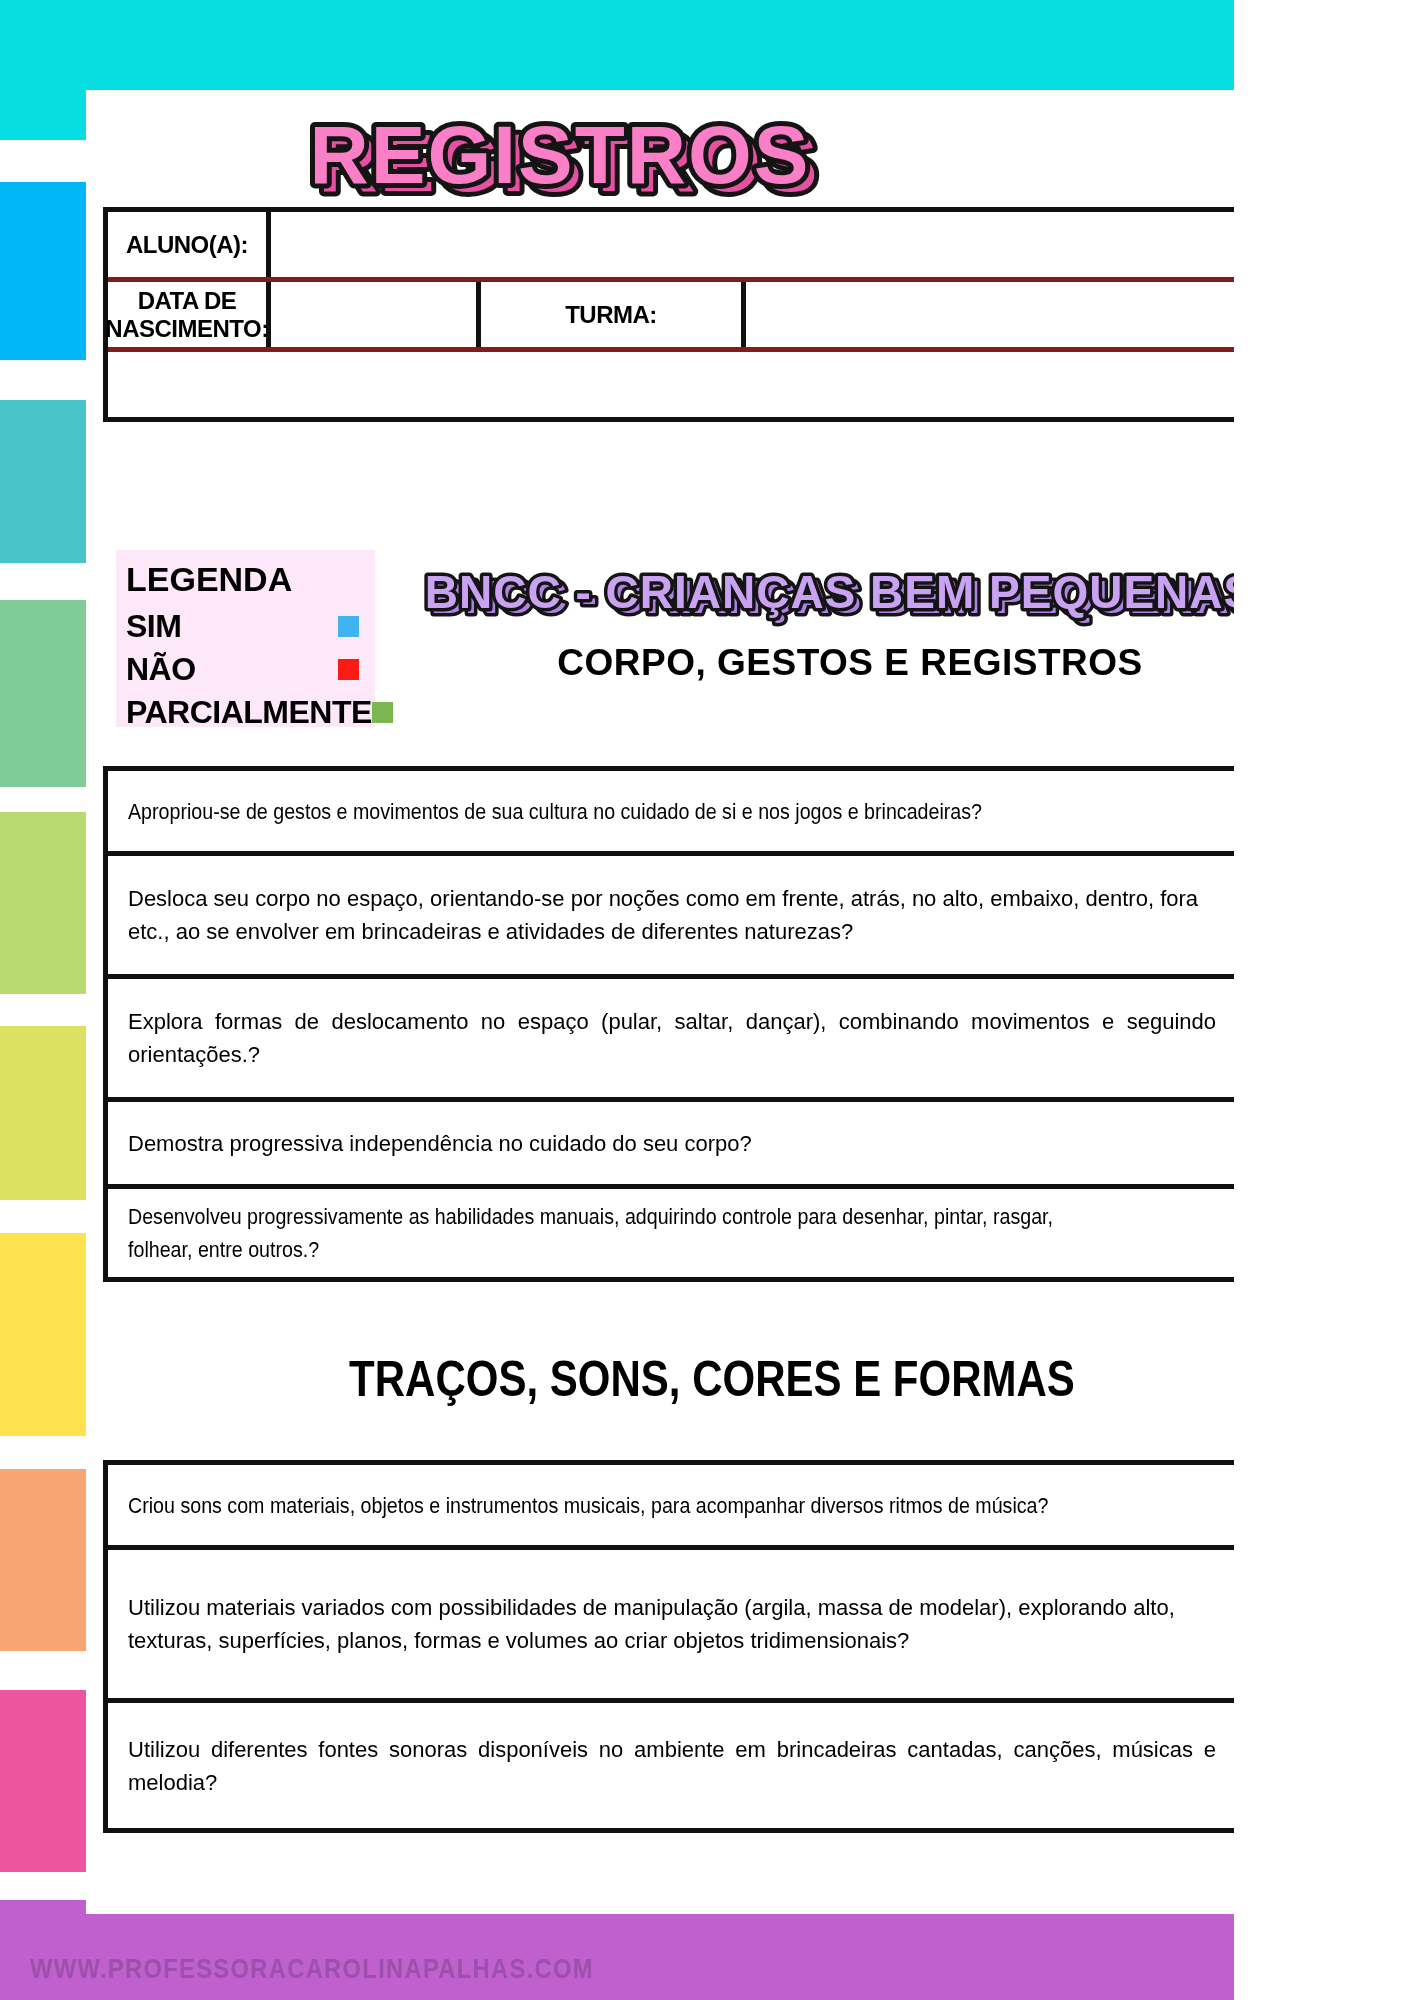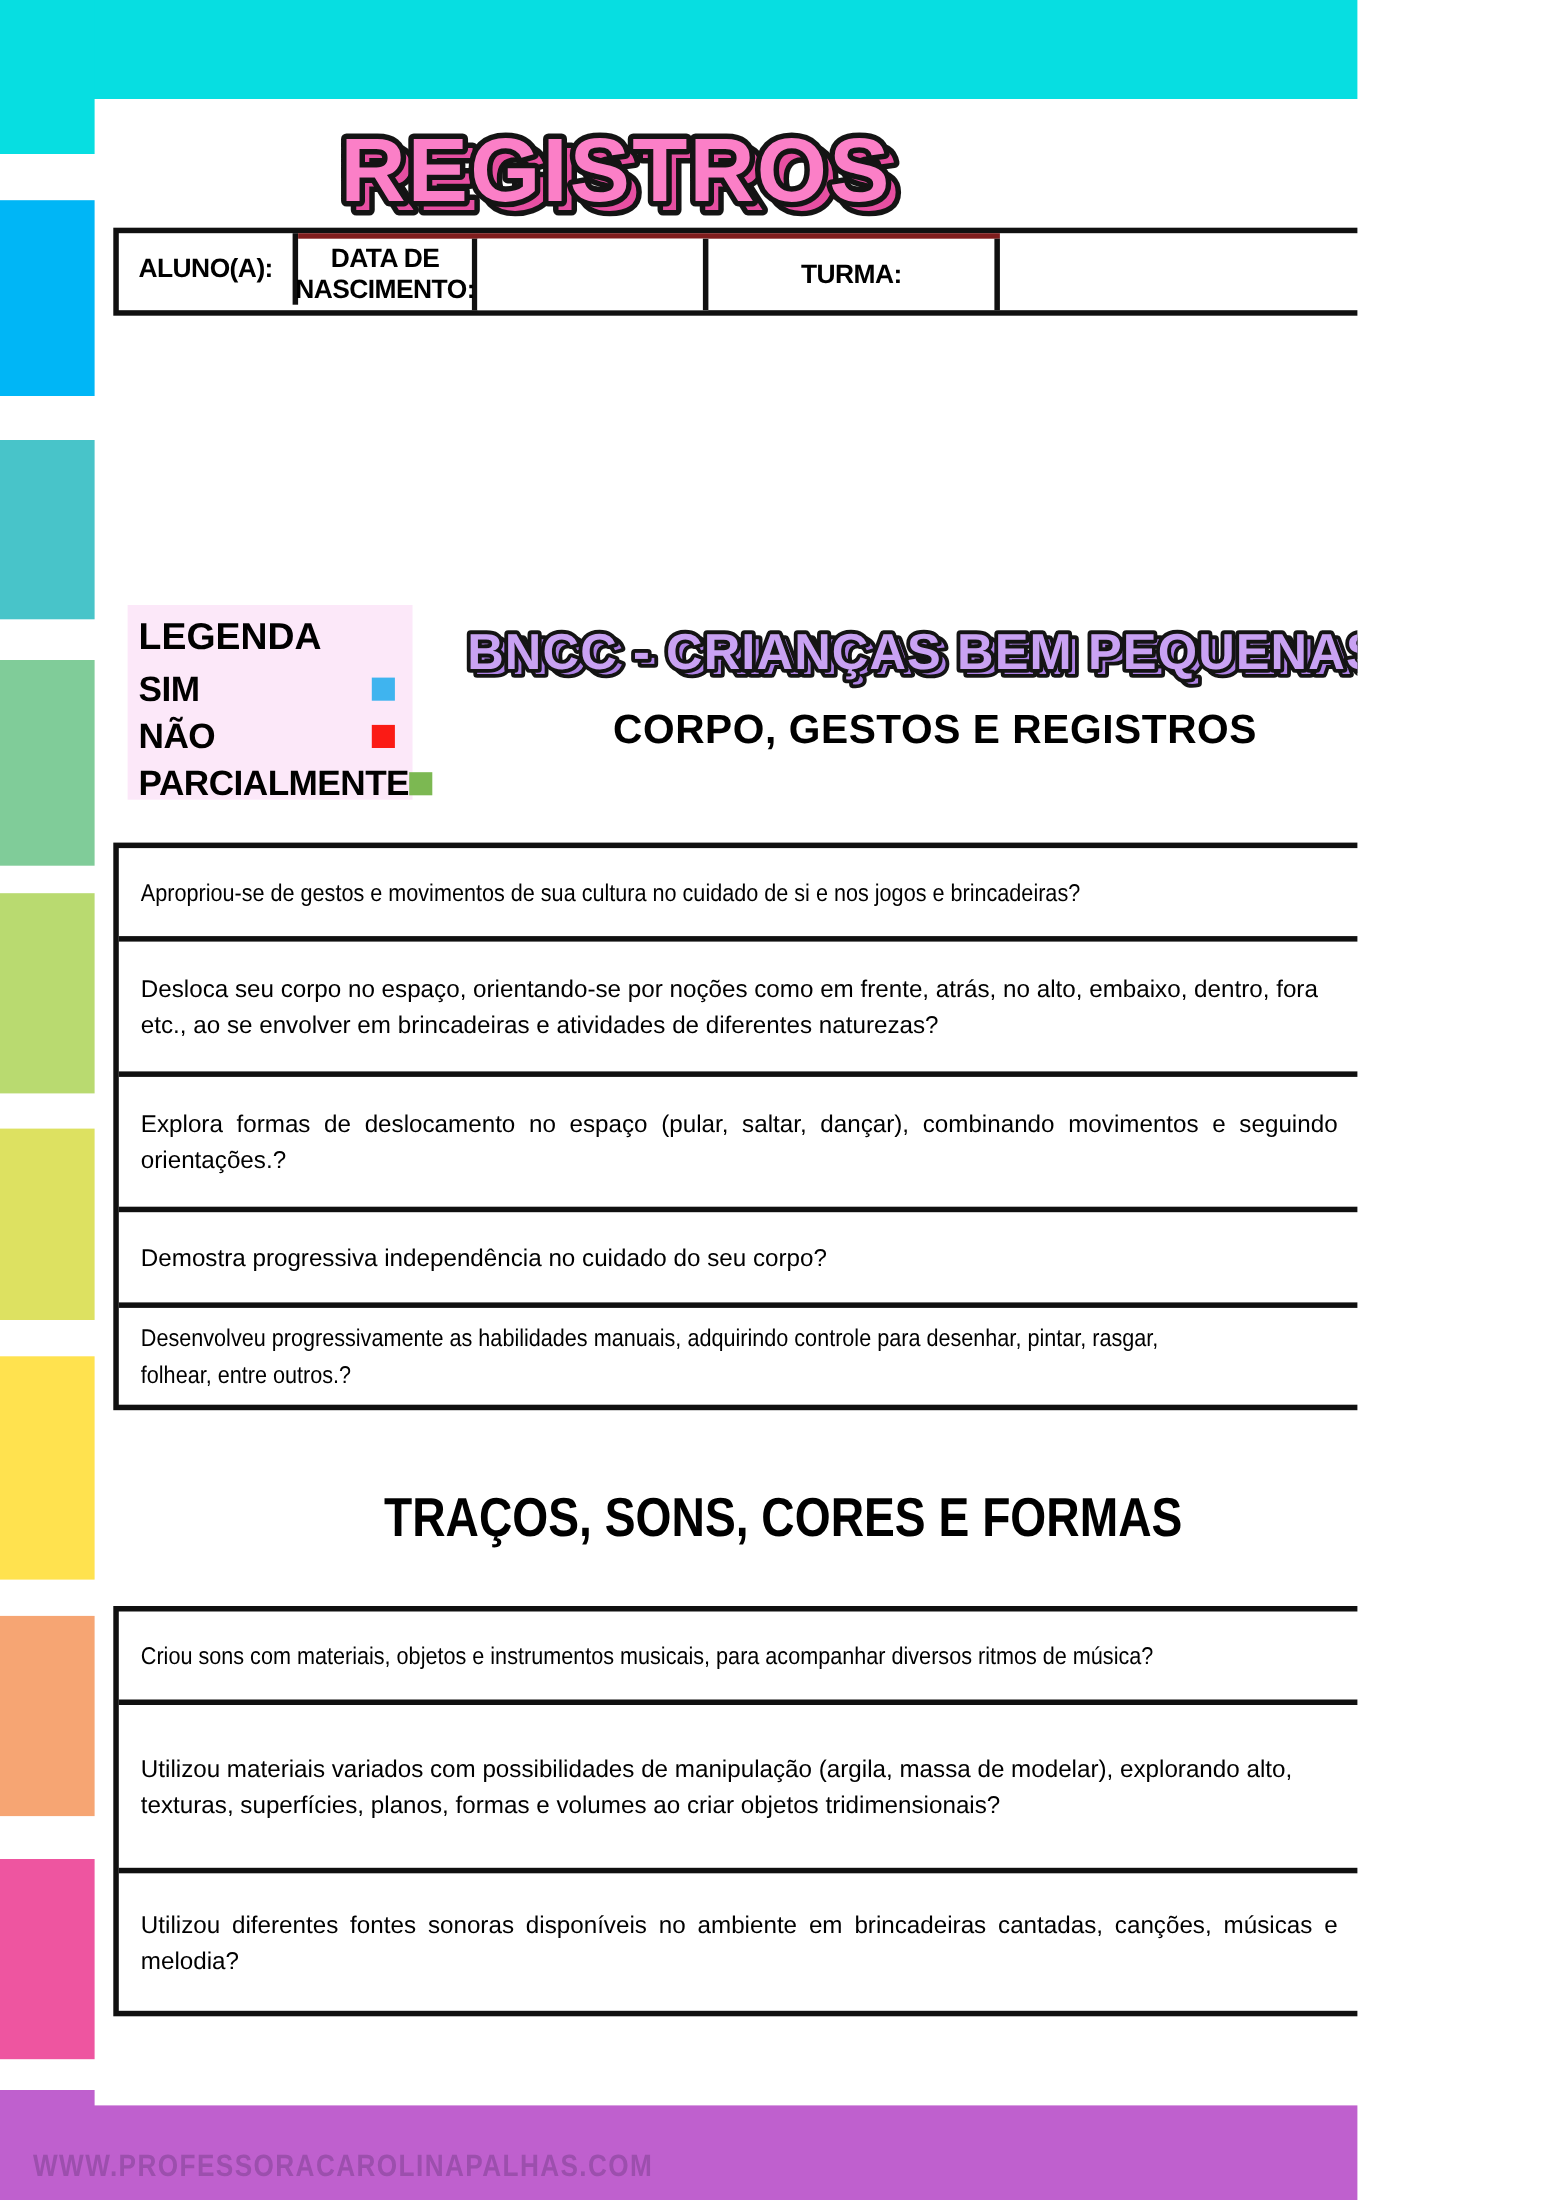--- a/index.html
+++ b/index.html
@@ -13,21 +13,21 @@
   .footerbar{position:absolute;left:0;top:1914px;width:1414px;height:86px;}
   .footer-url{position:absolute;left:30px;top:1953px;font-size:28px;font-weight:bold;
               letter-spacing:1.5px;color:#9c4fad;white-space:nowrap;
               transform:scaleX(.85);transform-origin:0 50%;}
   
   svg text{font-family:"Liberation Sans","DejaVu Sans",sans-serif;font-weight:bold;}
   .title-svg{position:absolute;left:105px;top:95px;}
   .bncc-svg{position:absolute;left:385px;top:556px;}
   
   .ftable{position:absolute;left:103px;top:207px;width:1217px;border:5px solid #101010;
-          background:#fff;display:flex;flex-direction:row;box-sizing:content-box;}
+          background:#fff;display:flex;flex-direction:column;box-sizing:content-box;}
   .frow{display:flex;height:65px;}
   .frow + .frow{border-top:5px solid #7f1d1d;}
   .fcell{display:flex;align-items:center;justify-content:center;border-right:5px solid #101010;
          box-sizing:border-box;font-size:24px;font-weight:bold;letter-spacing:-0.5px;
          text-align:center;line-height:1.15;}
   .fcell.last{border-right:none;}
   .fcell.value{background:#fff;}
   .w163{width:163px;flex:none;}
   .w210{width:210px;flex:none;}
   .w265{width:265px;flex:none;}

